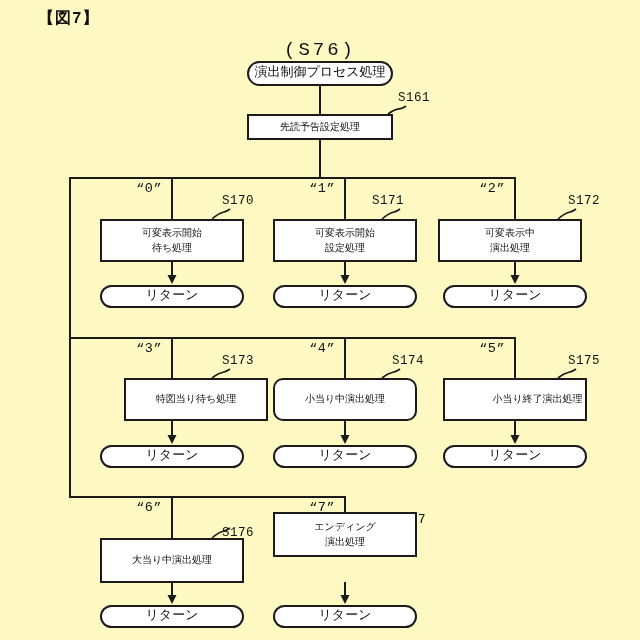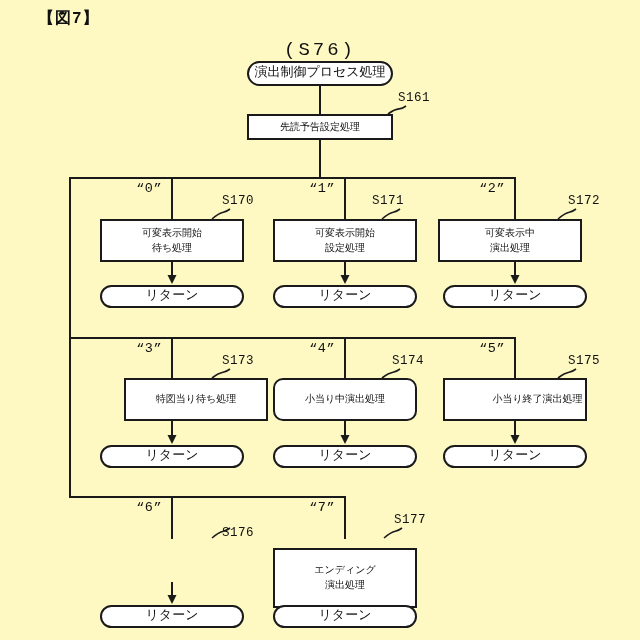--- a/index.html
+++ b/index.html
@@ -157,21 +157,22 @@
   <div class="process" style="left:273px; top:378px; width:144px; height:43px;border-radius:10px;">小当り中演出処理</div>
   <div class="terminal" style="left:273px; top:445px; width:144px; height:23px;">リターン</div>
 
   <div class="caselabel" style="left:455px; top:341px;">“5”</div>
   <div class="steplabel" style="left:568px; top:354px;">S175</div>
   <div class="process" style="left:443px; top:378px; width:144px; height:43px;padding-left:45px;">小当り終了演出処理</div>
   <div class="terminal" style="left:443px; top:445px; width:144px; height:23px;">リターン</div>
 
   <div class="caselabel" style="left:112px; top:500px;">“6”</div>
   <div class="steplabel" style="left:222px; top:513px;margin-top:13px;">S176</div>
+  <div class="process" style="left:100px; top:538px; width:144px; height:45px;">大当り中演出処理</div>
   <div class="terminal" style="left:100px; top:605px; width:144px; height:23px;">リターン</div>
 
   <div class="caselabel" style="left:285px; top:500px;">“7”</div>
   <div class="steplabel" style="left:394px; top:513px;">S177</div>
-  <div class="process" style="left:273px; top:548px; width:144px; height:60px;">エンディング
+  <div class="process" style="left:273px; top:512px; width:144px; height:45px;">エンディング
 演出処理</div>
   <div class="terminal" style="left:273px; top:605px; width:144px; height:23px;">リターン</div>
 
 </div>
 
 </body></html>

